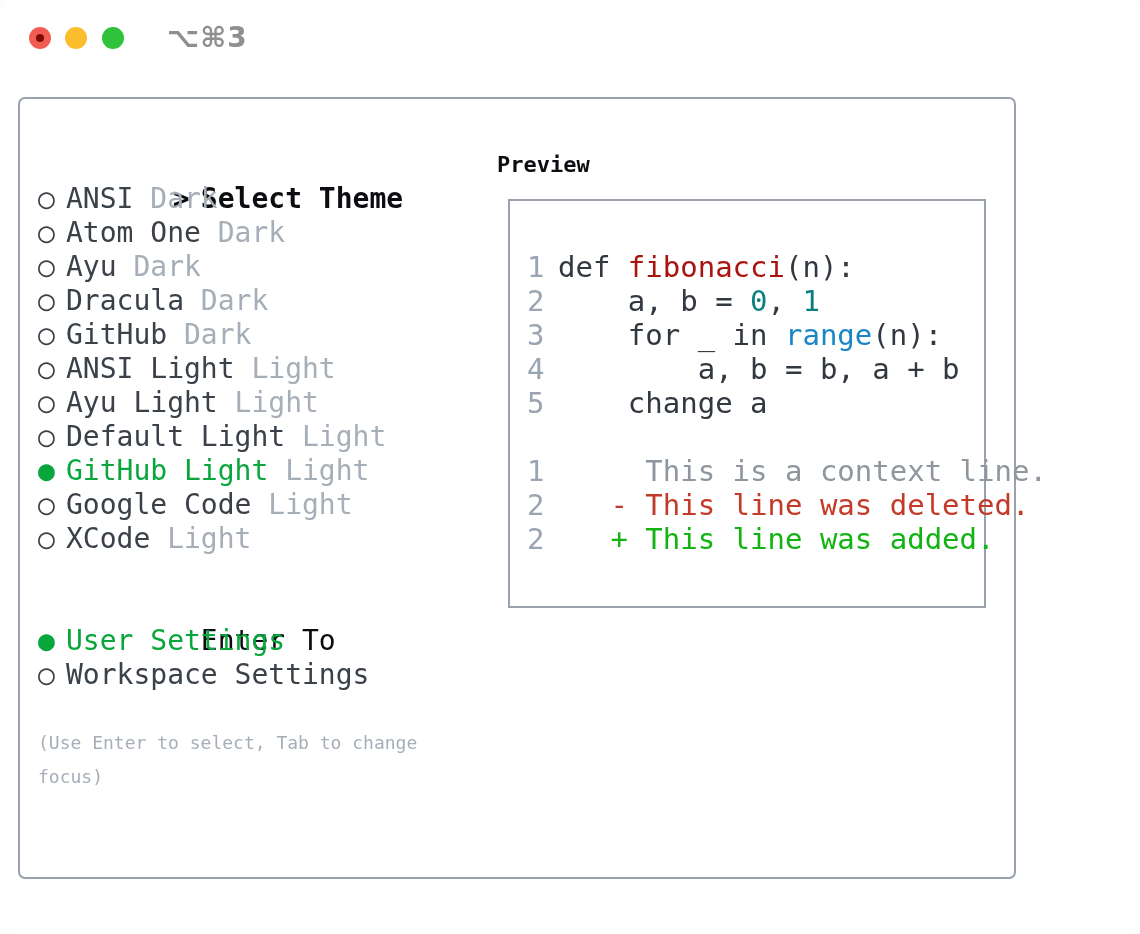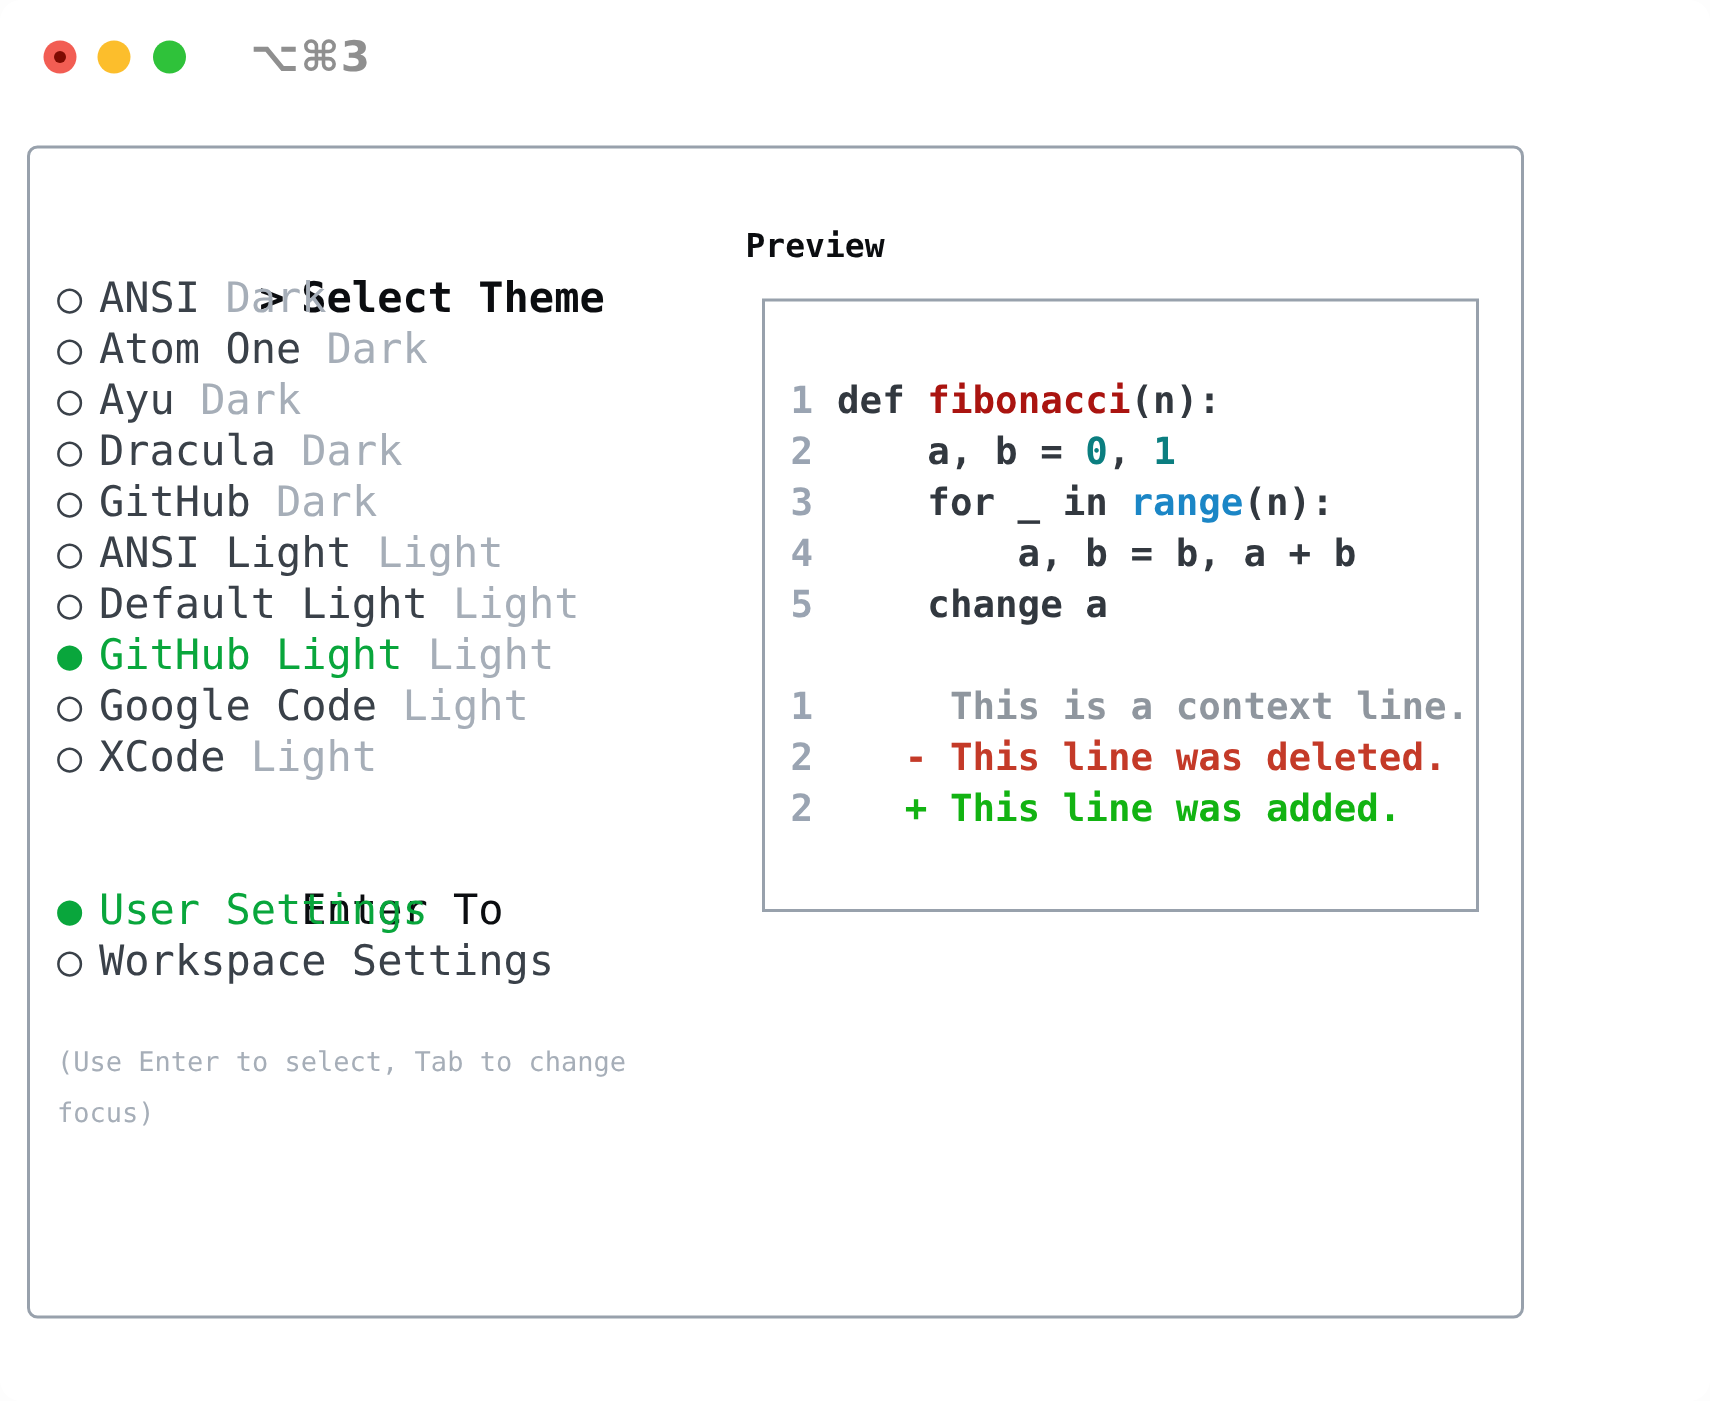--- a/index.html
+++ b/index.html
@@ -79,21 +79,21 @@
     height:34px;line-height:34px;
     font-size:22px;font-weight:bold;color:var(--header-text);
   }
   .preview-box{
     position:absolute;left:488px;top:100px;
     width:478px;height:409px;
     border:2px solid var(--border);
     background:var(--window-bg);
   }
   .code{padding:49px 0 0 17px;}
-  .code-line{height:34px;line-height:34px;font-size:25px;white-space:pre;font-weight:bold;}
+  .code-line{height:34px;line-height:34px;font-size:29px;white-space:pre;}
   .ln{display:inline-block;width:31px;color:var(--lineno-gray);}
   .tok-code{color:var(--code-text);}
   .tok-func{color:var(--function-red);}
   .tok-num{color:var(--number-teal);}
   .tok-builtin{color:var(--builtin-blue);}
   .tok-ctx{color:var(--context-gray);}
   .tok-del{color:var(--deleted-red);}
   .tok-add{color:var(--added-green);}
 </style>
 </head>
@@ -117,20 +117,21 @@
         <span class="marker pointer">&gt;</span><span class="header-label">Select Theme</span>
       </div>
 
       <div id="theme-list">
           <div class="row"><span class="marker">○</span><span class="t-name">ANSI</span><span class="t-var"> Dark</span></div>
           <div class="row"><span class="marker">○</span><span class="t-name">Atom One</span><span class="t-var"> Dark</span></div>
           <div class="row"><span class="marker">○</span><span class="t-name">Ayu</span><span class="t-var"> Dark</span></div>
           <div class="row"><span class="marker">○</span><span class="t-name">Dracula</span><span class="t-var"> Dark</span></div>
           <div class="row"><span class="marker">○</span><span class="t-name">GitHub</span><span class="t-var"> Dark</span></div>
           <div class="row"><span class="marker">○</span><span class="t-name">ANSI Light</span><span class="t-var"> Light</span></div>
+          <div class="row"><span class="marker">○</span><span class="t-name">Ayu Light</span><span class="t-var"> Light</span></div>
           <div class="row"><span class="marker">○</span><span class="t-name">Default Light</span><span class="t-var"> Light</span></div>
           <div class="row"><span class="marker selected">●</span><span class="t-name selected">GitHub Light</span><span class="t-var"> Light</span></div>
           <div class="row"><span class="marker">○</span><span class="t-name">Google Code</span><span class="t-var"> Light</span></div>
           <div class="row"><span class="marker">○</span><span class="t-name">XCode</span><span class="t-var"> Light</span></div>
         </div>
 
       <div class="spacer"></div>
 
       <div class="row">
         <span class="marker"></span><span class="apply-label">Enter To</span>

